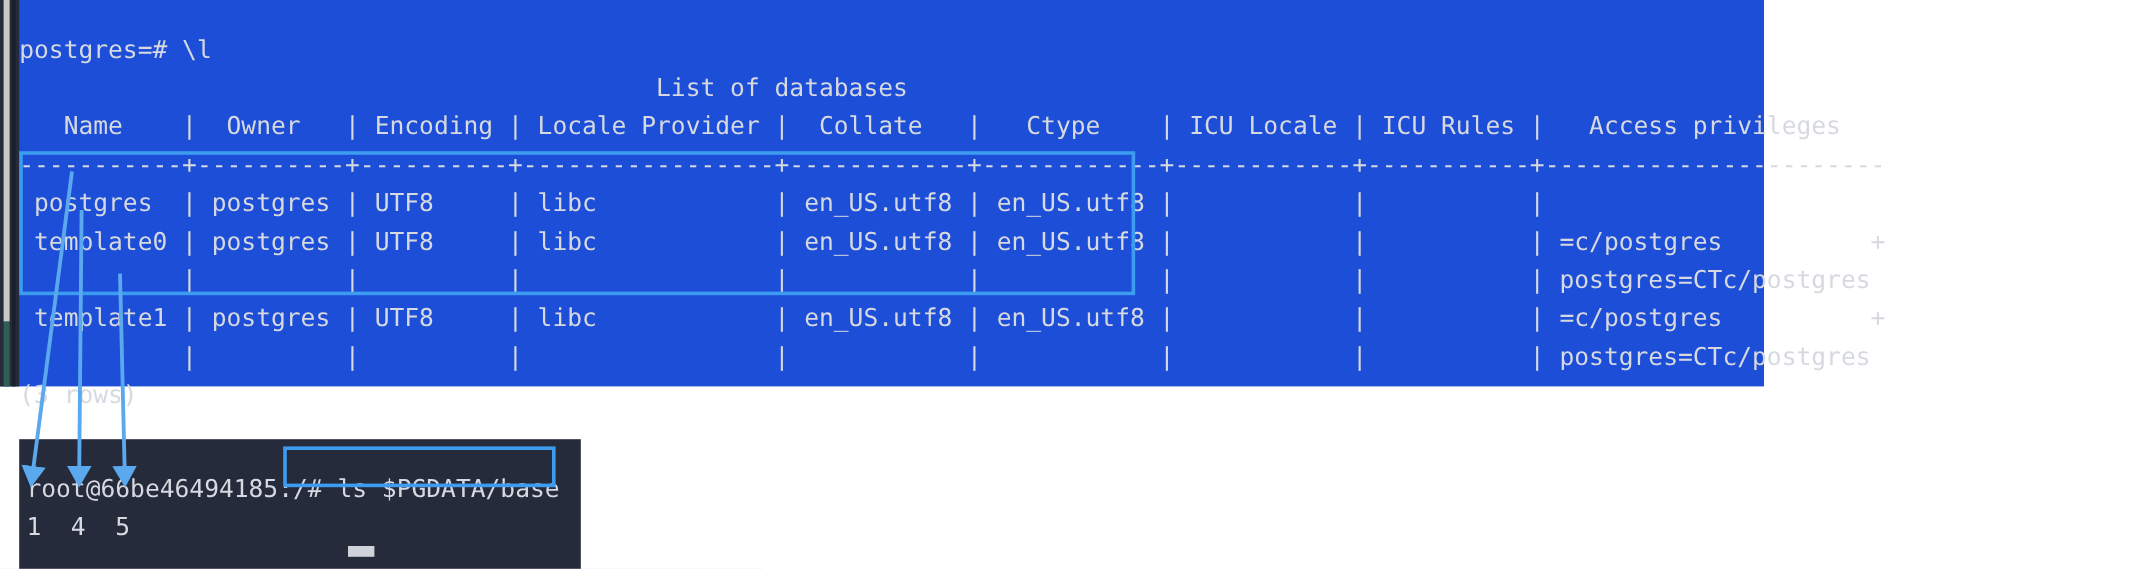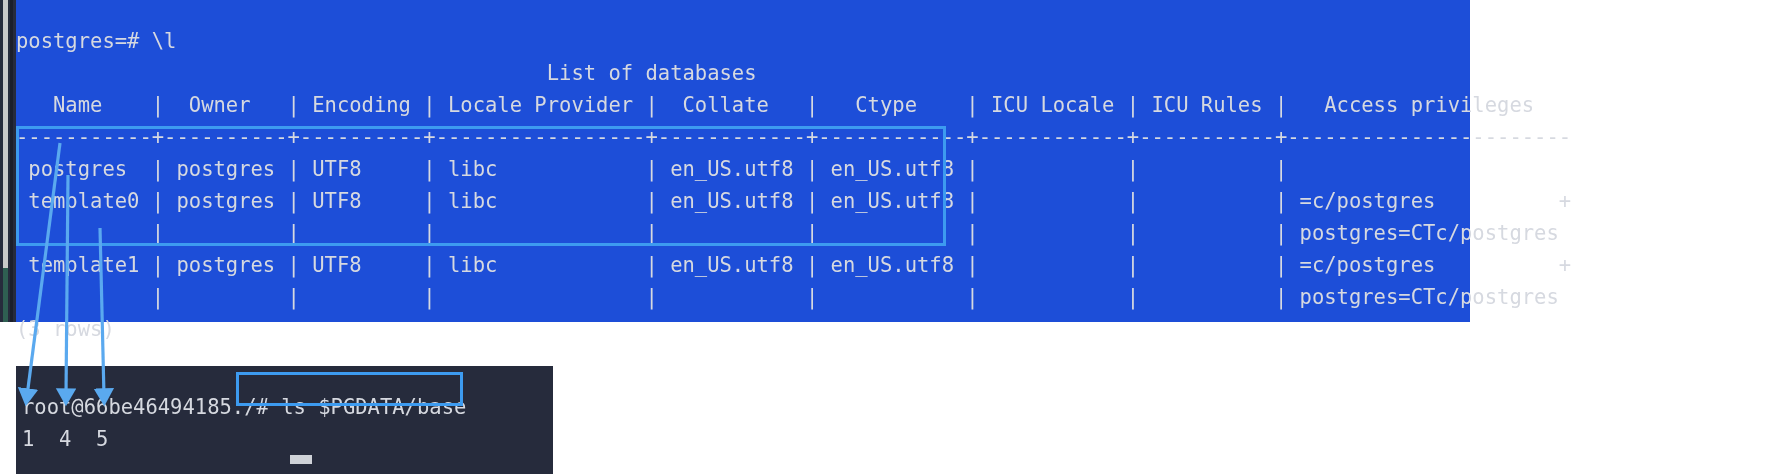--- a/index.html
+++ b/index.html
@@ -24,21 +24,21 @@
   #top-scroll-edge{
     position:absolute;left:10px;top:0px;width:3px;height:322px;background:#1b1f2b;
   }
   .tlines{
     position:absolute;left:16px;top:4px;
     font-size:20.5px;line-height:32px;letter-spacing:0px;
     color:#d6d9e0;white-space:pre;
   }
   
   #bottom-terminal{
-    position:absolute;left:16px;top:366px;width:537px;height:108px;
+    position:absolute;left:16px;top:366px;width:468px;height:108px;
     background:#262b3c;
   }
   .blines{
     position:absolute;left:6px;top:4px;
     font-size:20.5px;line-height:32px;
     color:#d6d9e0;white-space:pre;
   }
   #bottom-cursor{
     position:absolute;left:290px;top:455px;width:22px;height:9px;background:#cfd2d8;
   }

